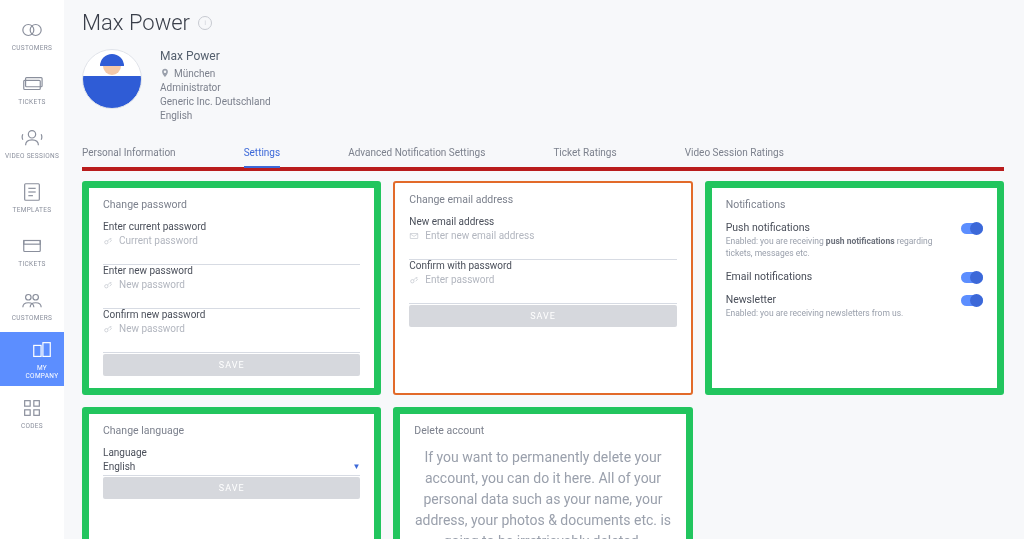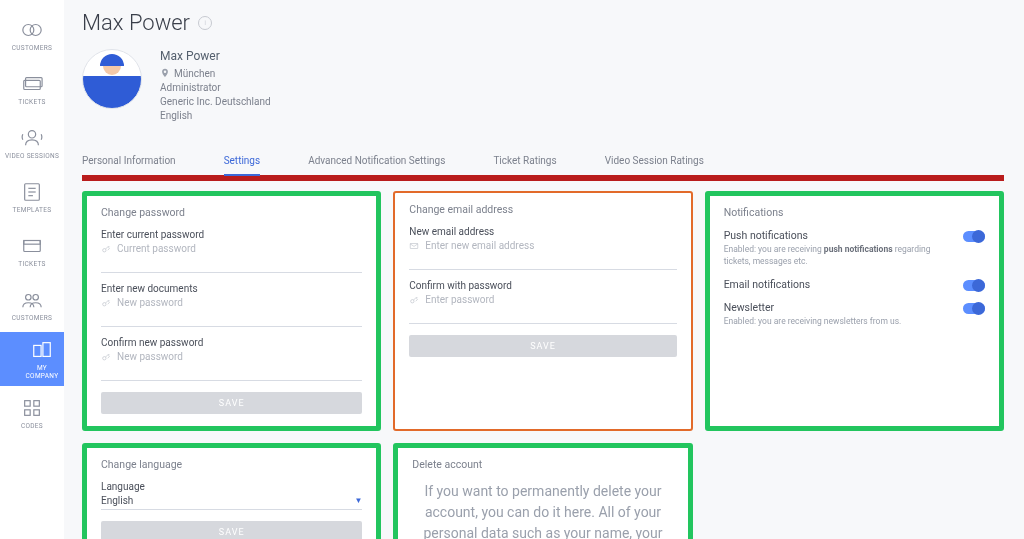--- a/index.html
+++ b/index.html
@@ -18,30 +18,30 @@
 
 .profile-row { display: flex; gap: 18px; margin-top: 14px; align-items: flex-start; }
 .avatar { width: 60px; height: 60px; border-radius: 50%; border: 1px solid #e0e3e9; background: linear-gradient(180deg,#fff 45%,#2f5cd6 45%); position: relative; overflow: hidden; }
 .avatar::before { content:""; position:absolute; top:7px; left:50%; transform:translateX(-50%); width:18px; height:18px; border-radius:50%; background:#f4c9a8; }
 .avatar::after { content:""; position:absolute; top:4px; left:50%; transform:translateX(-50%); width:24px; height:12px; border-radius:12px 12px 0 0; background:#2f5cd6; }
 .profile-info { display: flex; flex-direction: column; gap: 3px; font-size: 10px; color: #7c818d; }
 .profile-name { font-size: 12px; color: #55606e; margin-bottom: 2px; }
 .profile-loc { display: flex; align-items: flex-start; gap: 4px; }
 .profile-loc svg { width: 10px; height: 10px; fill: #9aa0ac; }
 
-.tabs { display: flex; gap: 48px; margin-top: 34px; border-bottom: 6px solid #b91c1c; font-size: 10px; color: #7c818d; }
+.tabs { display: flex; gap: 68px; margin-top: 26px; border-bottom: 4px solid #b91c1c; font-size: 10px; color: #7c818d; }
 .tab { padding-bottom: 8px; cursor: pointer; }
 .tab.active { color: #3c68d8; border-bottom: 2px solid #3c68d8; margin-bottom: -1px; }
 
 .grid { display: grid; grid-template-columns: 1fr 1fr 1fr; gap: 12px; margin-top: 10px; }
-.card { background: #fff; border: 5px solid #22c55e; border-radius: 3px; padding: 10px 14px 12px; }
+.card { background: #fff; border: 7px solid #22c55e; border-radius: 3px; padding: 10px 14px 12px; }
 .card.highlighted { border: 2px solid #e26a2a; }
 .card-title { font-size: 10.5px; color: #7c818d; font-weight: 400; margin-bottom: 10px; }
 
-.field { margin-bottom: 10px; }
+.field { }
 .field-label { font-size: 10px; color: #4a4f5a; margin-bottom: 3px; }
 .input-wrap { display: flex; align-items: center; gap: 6px; border-bottom: 1px solid #d7dbe3; padding-bottom: 18px; }
 .input-wrap svg { width: 10px; height: 10px; stroke: #9aa0ac; fill: none; }
 .input-wrap input { border: none; outline: none; font-size: 10px; color: #9aa0ac; flex: 1; background: transparent; }
 .input-wrap input::placeholder { color: #b2b6bf; }
 
 .btn-save { width: 100%; background: #d6d8dd; color: #fff; border: none; font-size: 9px; letter-spacing: 1px; padding: 6px 0; border-radius: 2px; cursor: pointer; }
 .btn-delete { width: 100%; background: #cf3d4e; color: #fff; border: none; font-size: 9.5px; letter-spacing: 0.5px; padding: 7px 0; border-radius: 2px; cursor: pointer; margin-top: 10px; }
 
 .select-row { display:flex; justify-content:space-between; border-bottom:1px solid #d7dbe3; padding-bottom:3px; cursor:pointer; align-items:center; }
@@ -165,21 +165,21 @@
         <div class="field-label">Enter current password</div>
         <div class="input-wrap">
           <svg viewBox="0 0 24 24">
               <circle cx="8" cy="15" r="4"></circle>
               <path d="M11 12l7-7 2 2-2 2 2 2-4 4"></path>
             </svg>
           <input type="password" placeholder="Current password" style="">
         </div>
       </div>
       <div class="field">
-        <div class="field-label">Enter new documents</div>
+        <div class="field-label">Enter new password</div>
         <div class="input-wrap">
           <svg viewBox="0 0 24 24">
               <circle cx="8" cy="15" r="4"></circle>
               <path d="M11 12l7-7 2 2-2 2 2 2-4 4"></path>
             </svg>
           <input type="password" placeholder="New password" style="">
         </div>
       </div>
       <div class="field">
         <div class="field-label">Confirm new password</div>

